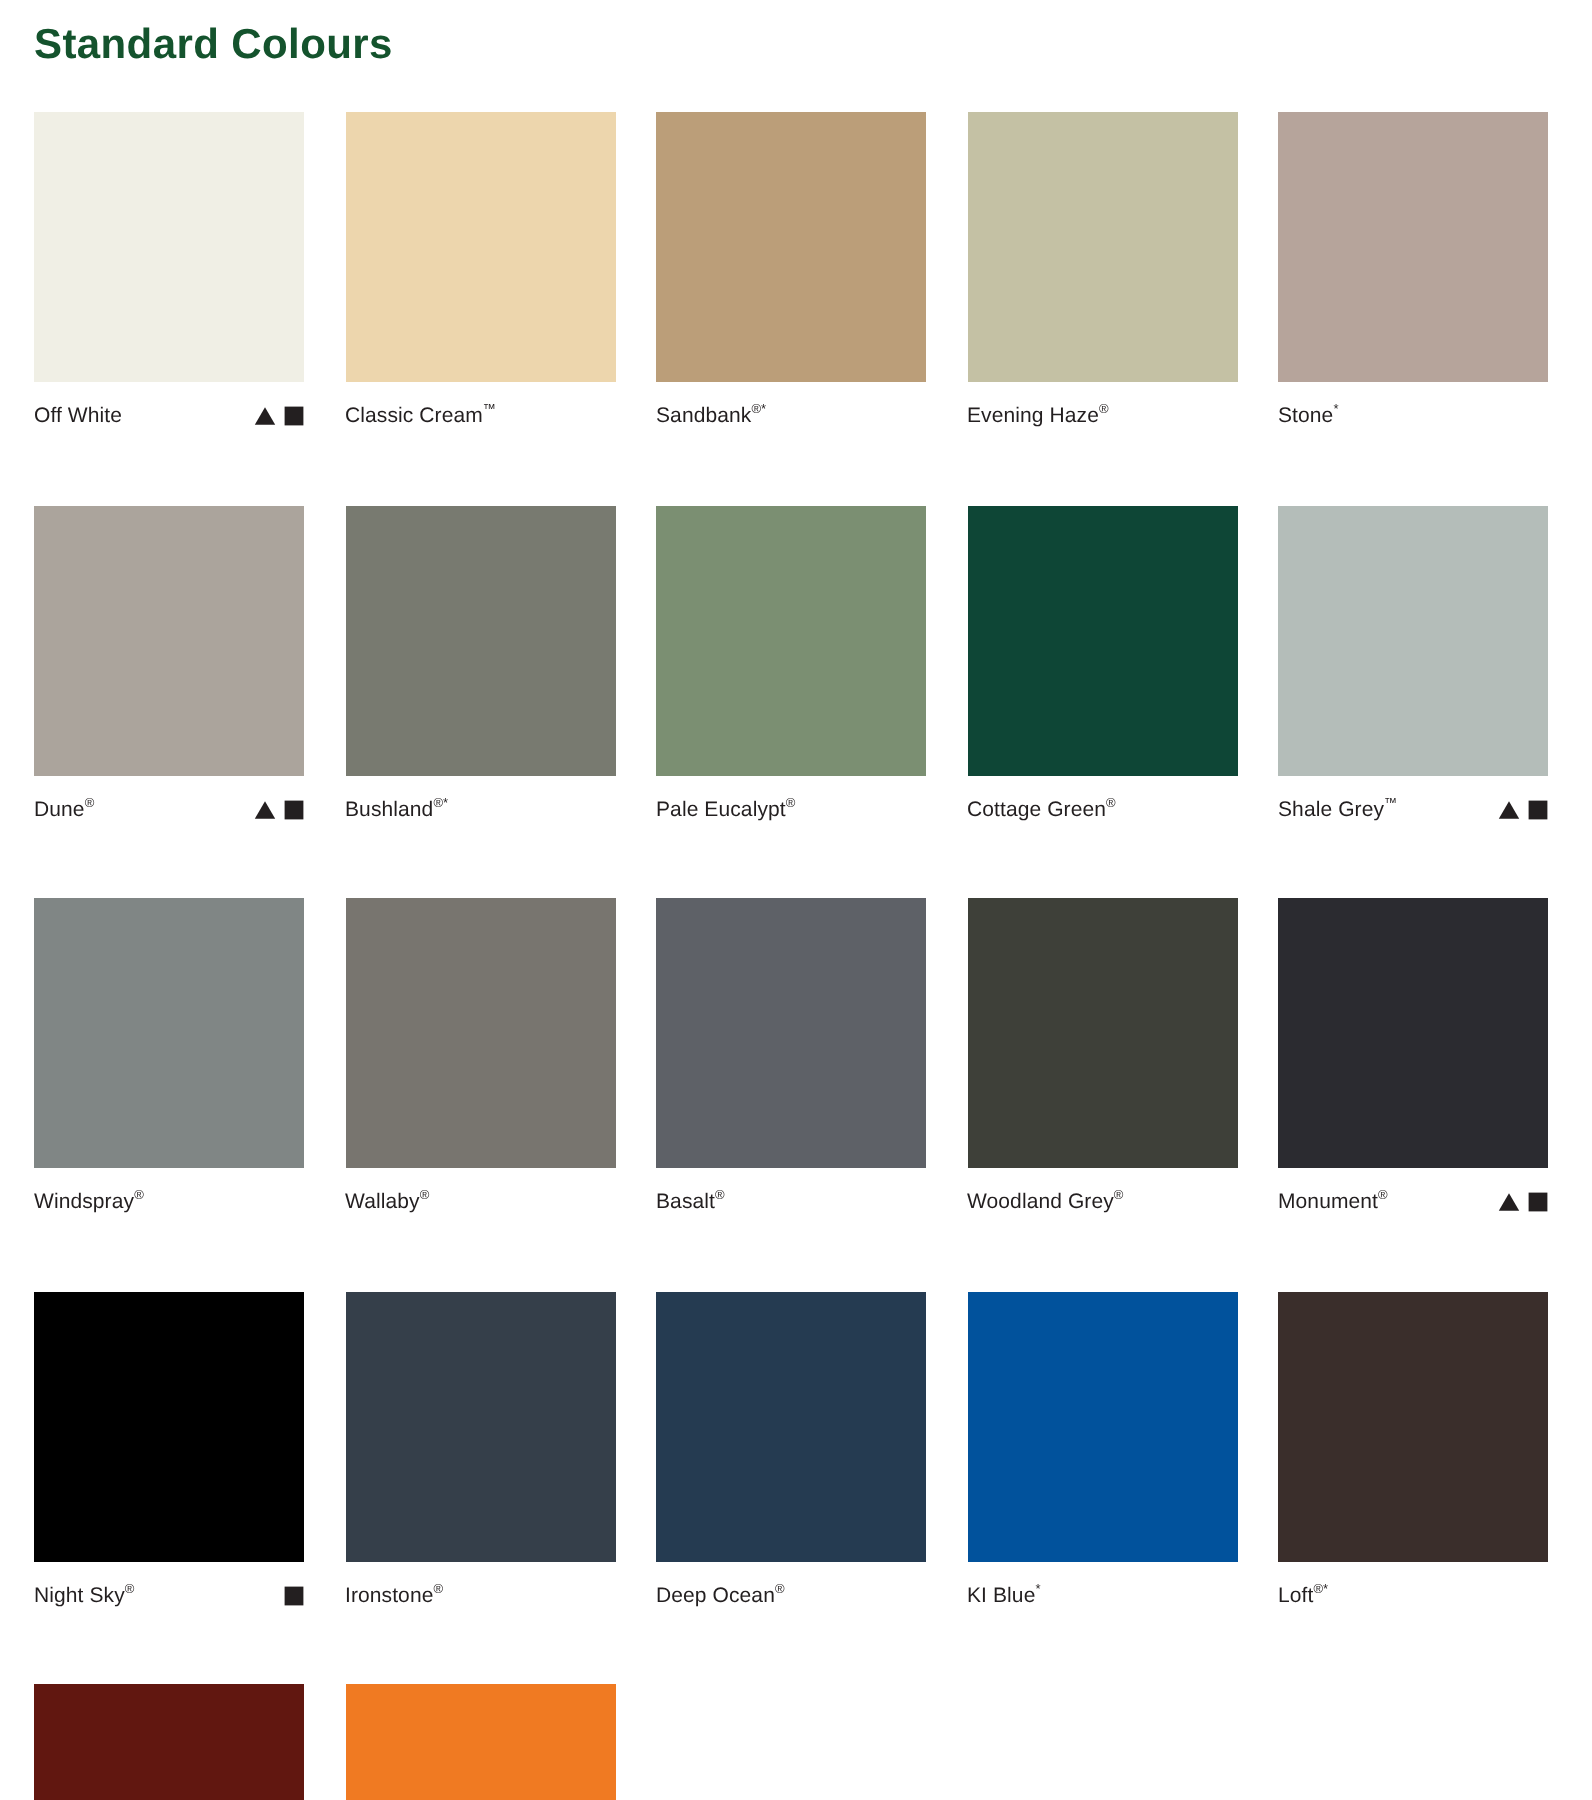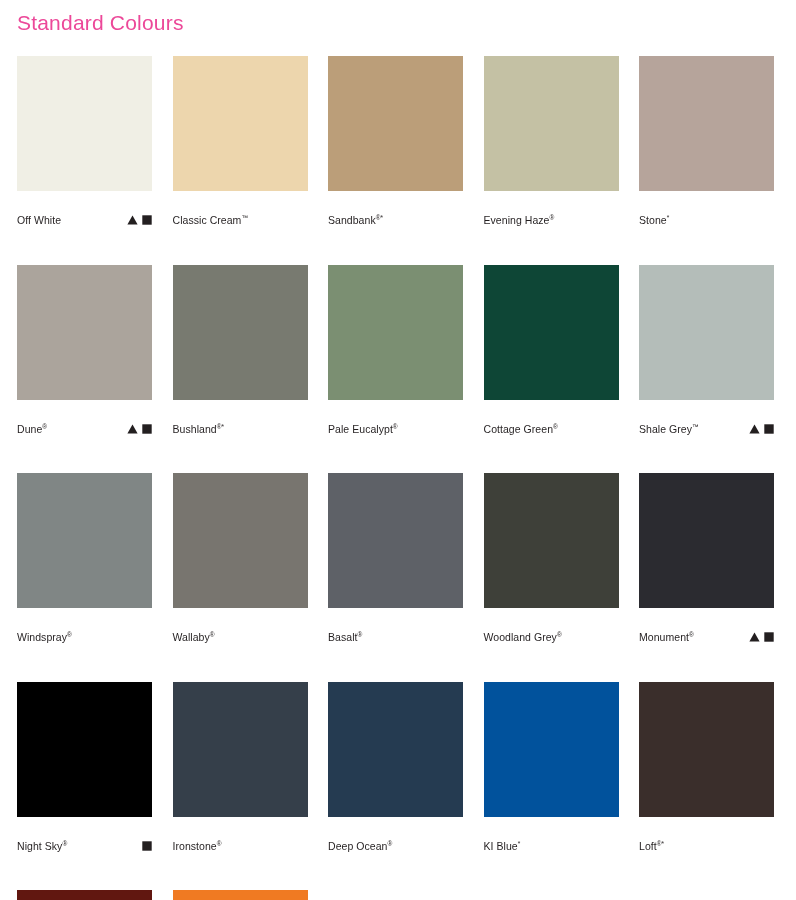--- a/index.html
+++ b/index.html
@@ -20,23 +20,23 @@
     position: relative;
     width: 796px;
     height: 900px;
     padding: 0;
   }
   .page-title {
     position: absolute;
     left: 17px;
     top: 9px;
     font-size: 21px;
-    font-weight: 400;
+    font-weight: 700;
     letter-spacing: 0.2px;
-    color: #ec4899;
+    color: #14532d;
     margin: 0;
     line-height: 28px;
   }
   .swatch-grid {
     position: absolute;
     left: 17px;
     top: 56px;
     width: 762px;
     display: grid;
     grid-template-columns: repeat(5, 135px);
@@ -50,21 +50,21 @@
     width: 135px;
     height: 135px;
     display: block;
   }
   .swatch-meta {
     display: flex;
     align-items: center;
     justify-content: space-between;
     width: 135px;
     height: 20px;
-    margin-top: 19px;
+    margin-top: 7px;
   }
   .swatch-label {
     font-size: 10.5px;
     line-height: 14px;
     color: #231f20;
     white-space: nowrap;
     letter-spacing: 0.05px;
   }
   .swatch-label sup {
     font-size: 6.5px;

